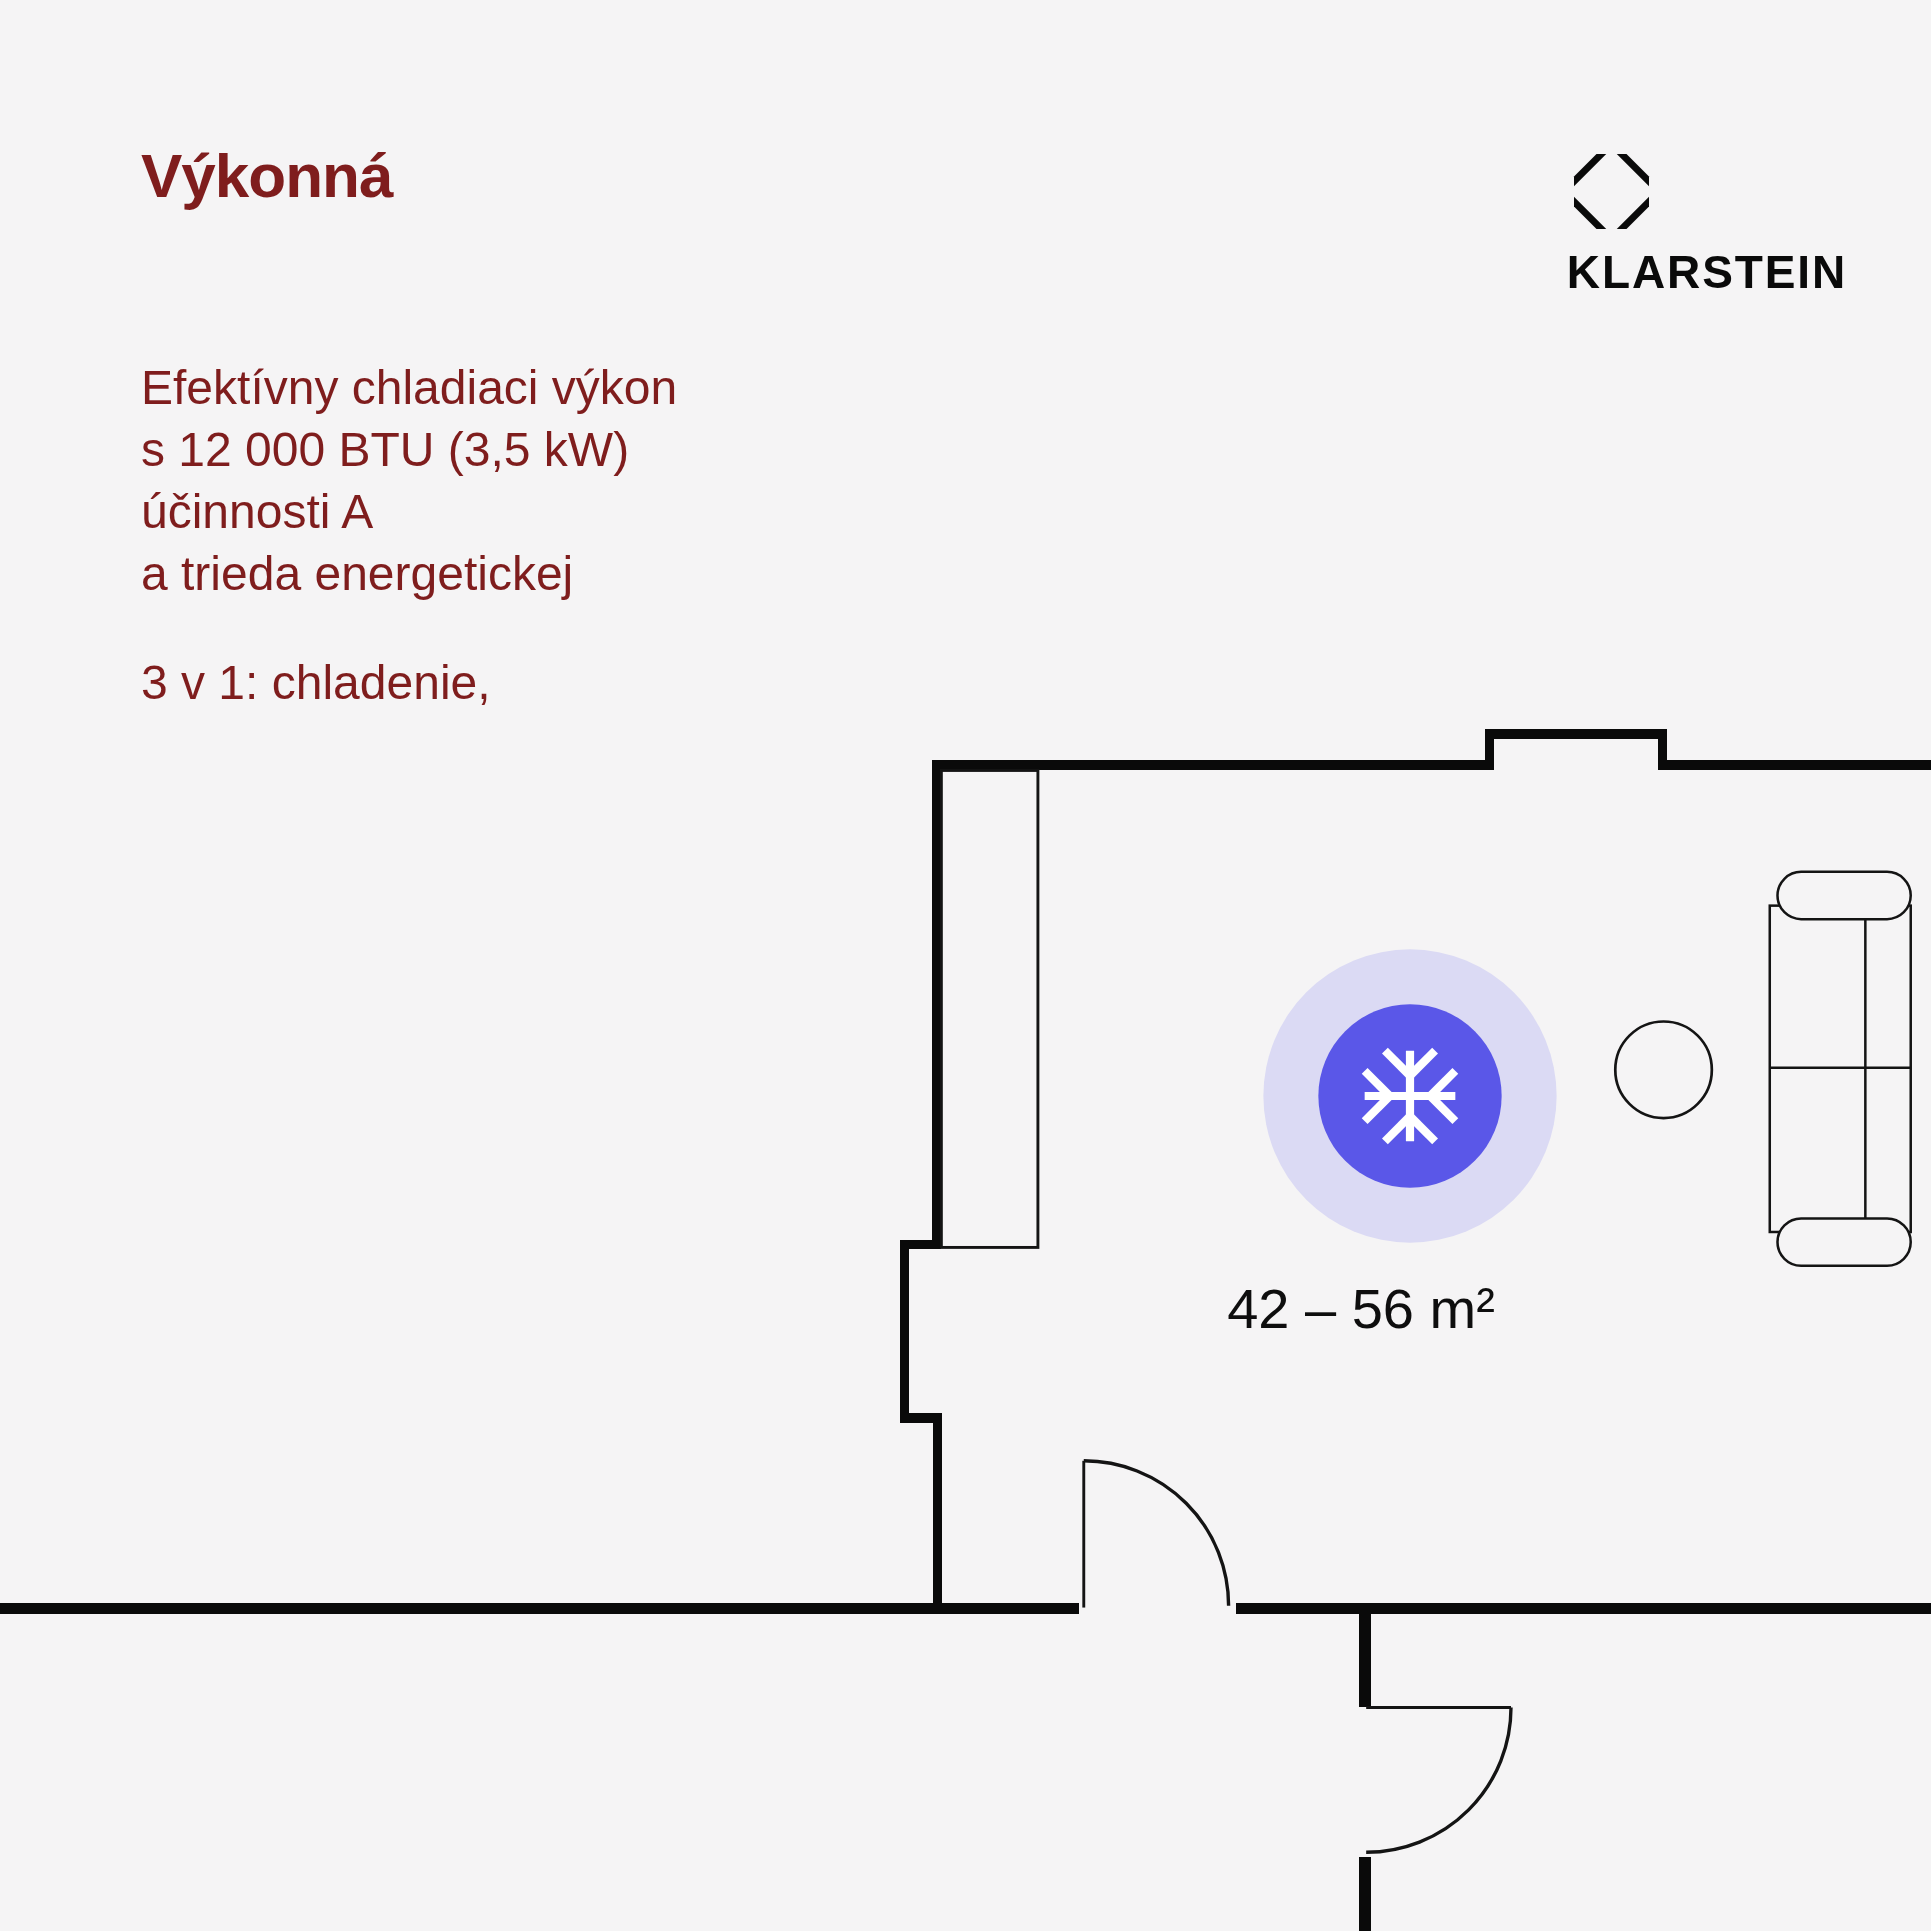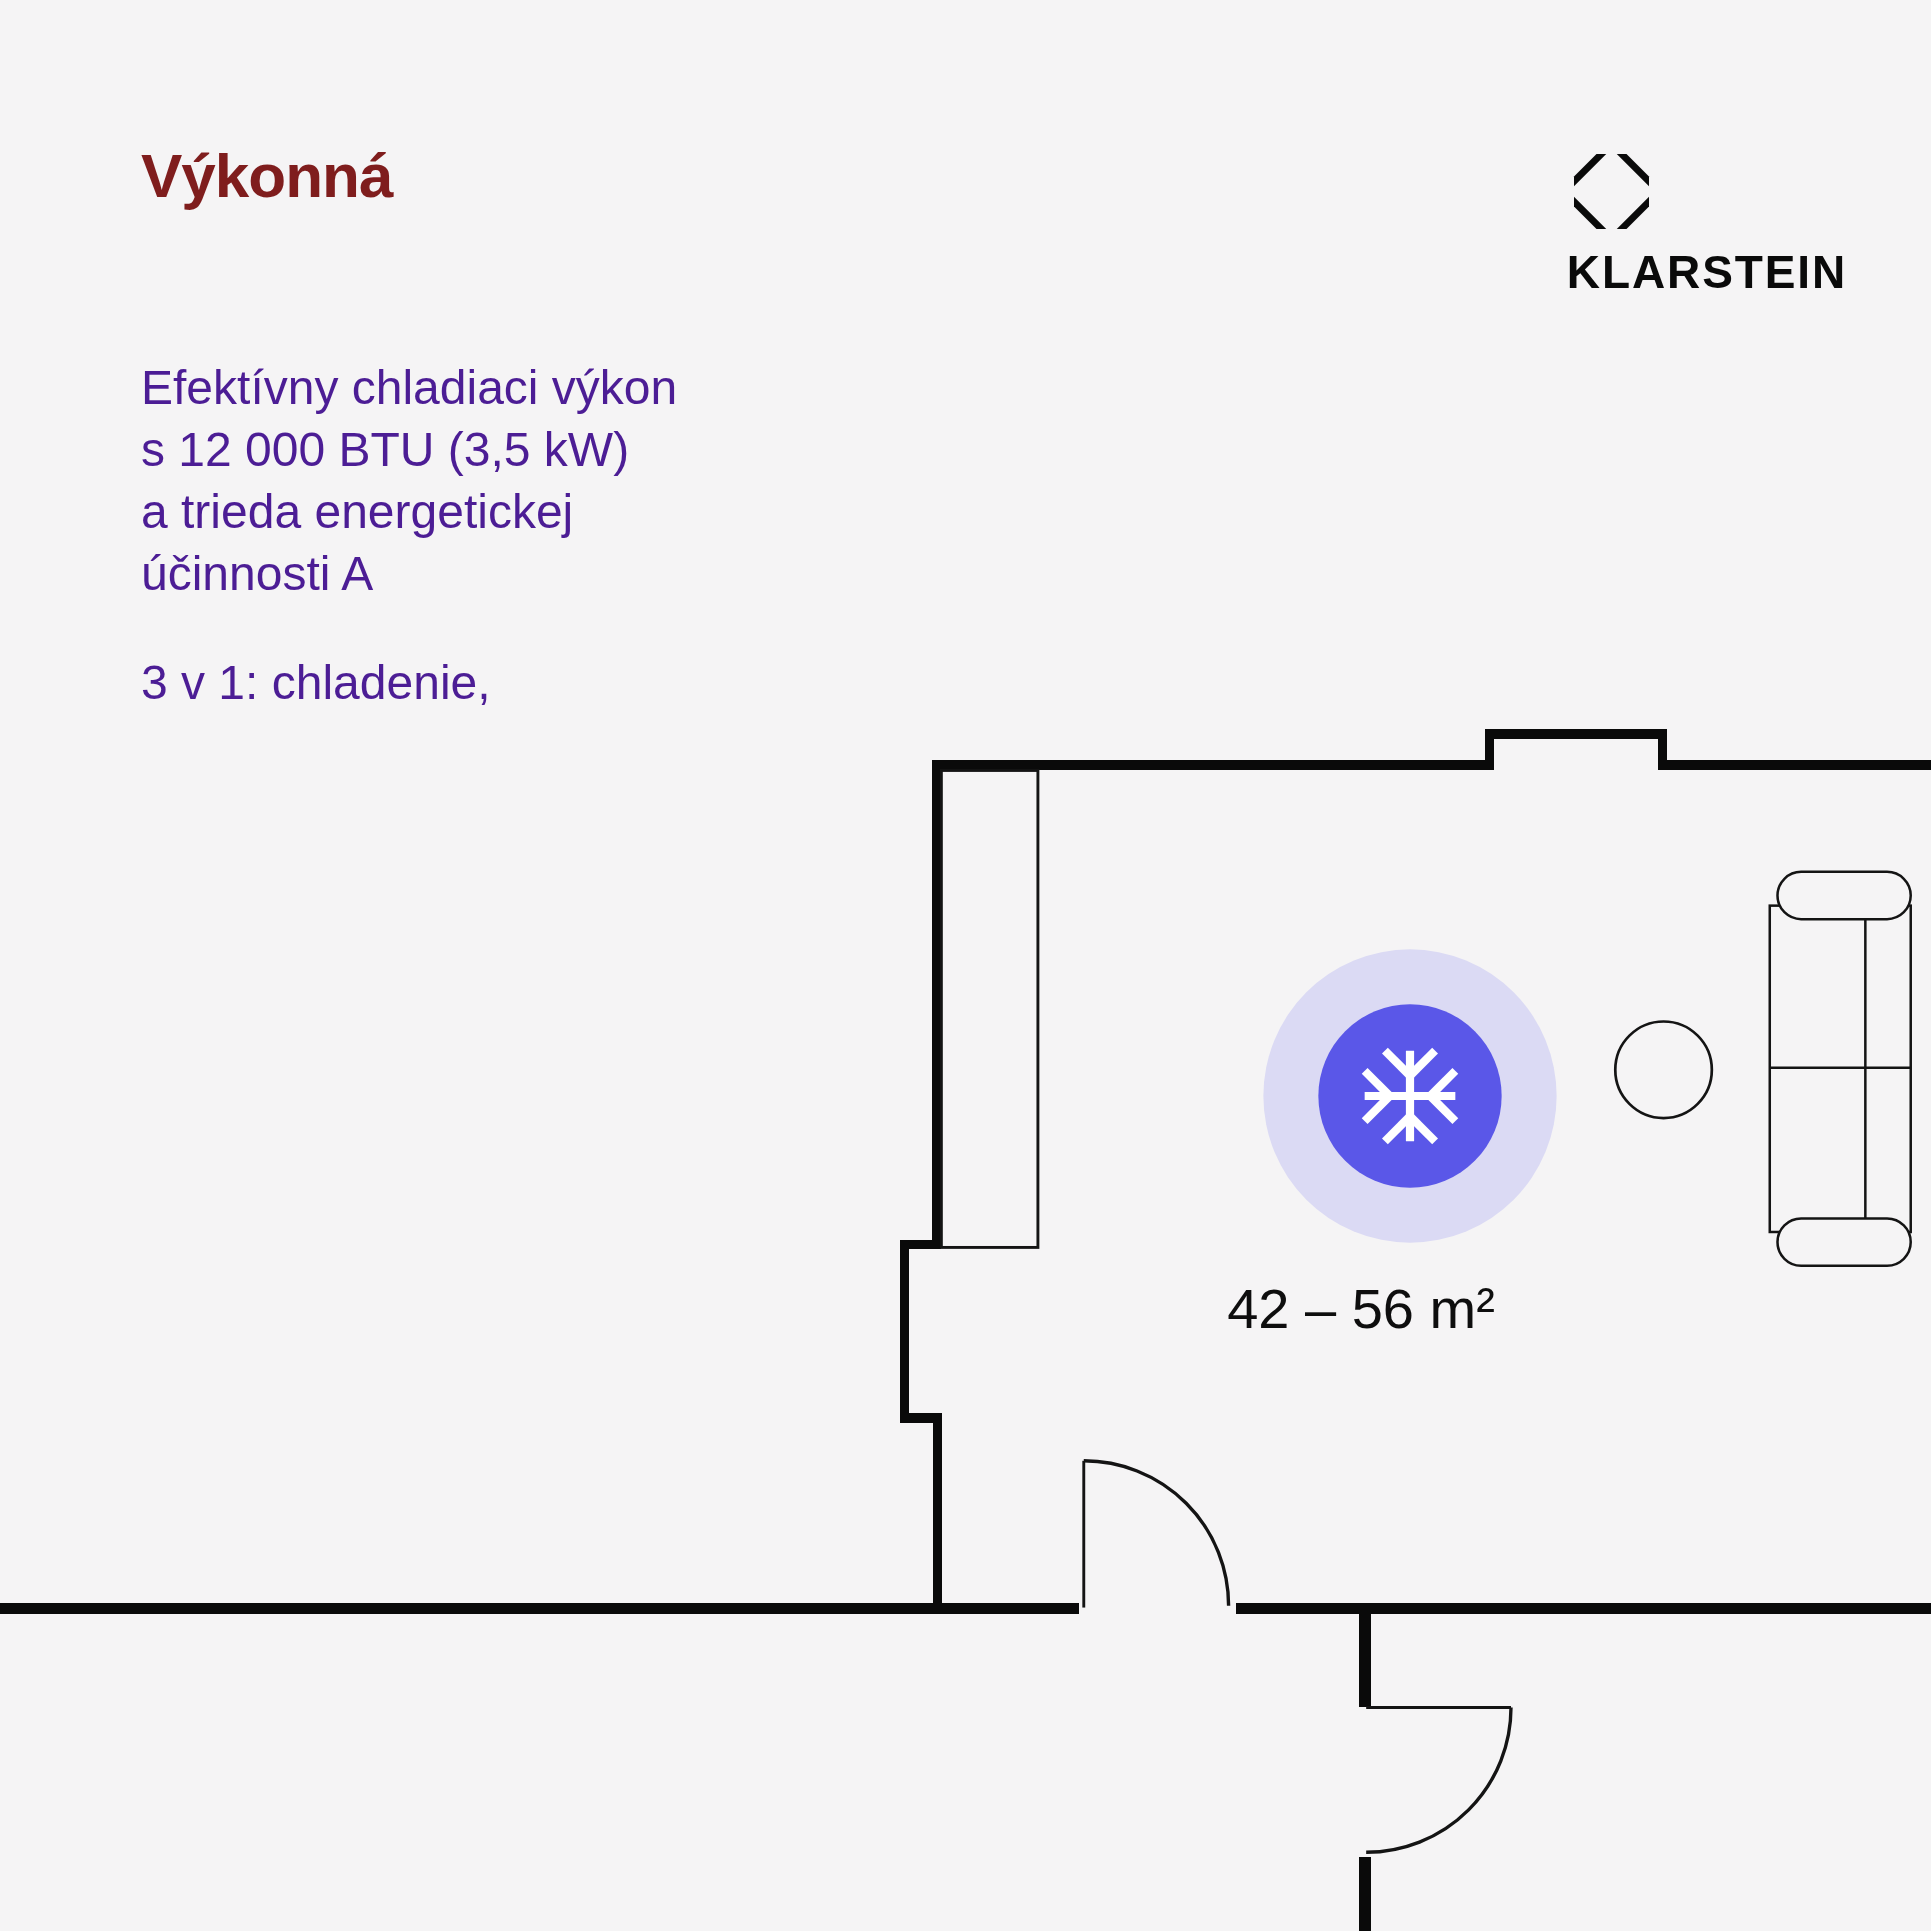--- a/index.html
+++ b/index.html
@@ -11,21 +11,21 @@
   }
   .abs{position:absolute;}
   
   .title{
     left:141px;top:141px;
     font-size:62px;font-weight:700;letter-spacing:-1px;line-height:1.12;
     color:#7f1d1d;
   }
   .para{
     left:141px;
-    font-size:48px;font-weight:400;line-height:62px;color:#4c1d95;
+    font-size:48px;font-weight:400;line-height:62px;color:#7f1d1d;
     letter-spacing:0;
   }
   .para1{top:357px;}
   .para2{top:652px;}
   
   .logo-svg{left:1572px;top:154px;width:79px;height:75px;}
   .brand-name{
     left:1707px;top:249px;transform:translateX(-50%);
     font-size:46px;font-weight:700;letter-spacing:1.9px;line-height:46px;
     color:#0a0a0a;white-space:nowrap;
@@ -42,22 +42,22 @@
   }
 </style>
 </head>
 <body>
 
 <div class="abs title">Výkonná</div>
 
 <div class="abs para para1">
   <div>Efektívny chladiaci výkon</div>
   <div>s 12 000 BTU (3,5 kW)</div>
+  <div>účinnosti A</div>
   <div>a trieda energetickej</div>
-  <div>účinnosti A</div>
 </div>
 
 <div class="abs para para2">
   <div>3 v 1: chladenie,</div>
 </div>
 
 <svg class="abs logo-svg" viewBox="0 0 100 100" aria-hidden="true">
   <path d="M30 0 H70 L100 30 V70 L70 100 H30 L0 70 V30 Z" fill="#0a0a0a"></path>
   <path d="M50 -7 L107 50 L50 107 L-7 50 Z" fill="#f5f4f5"></path>
 </svg>

